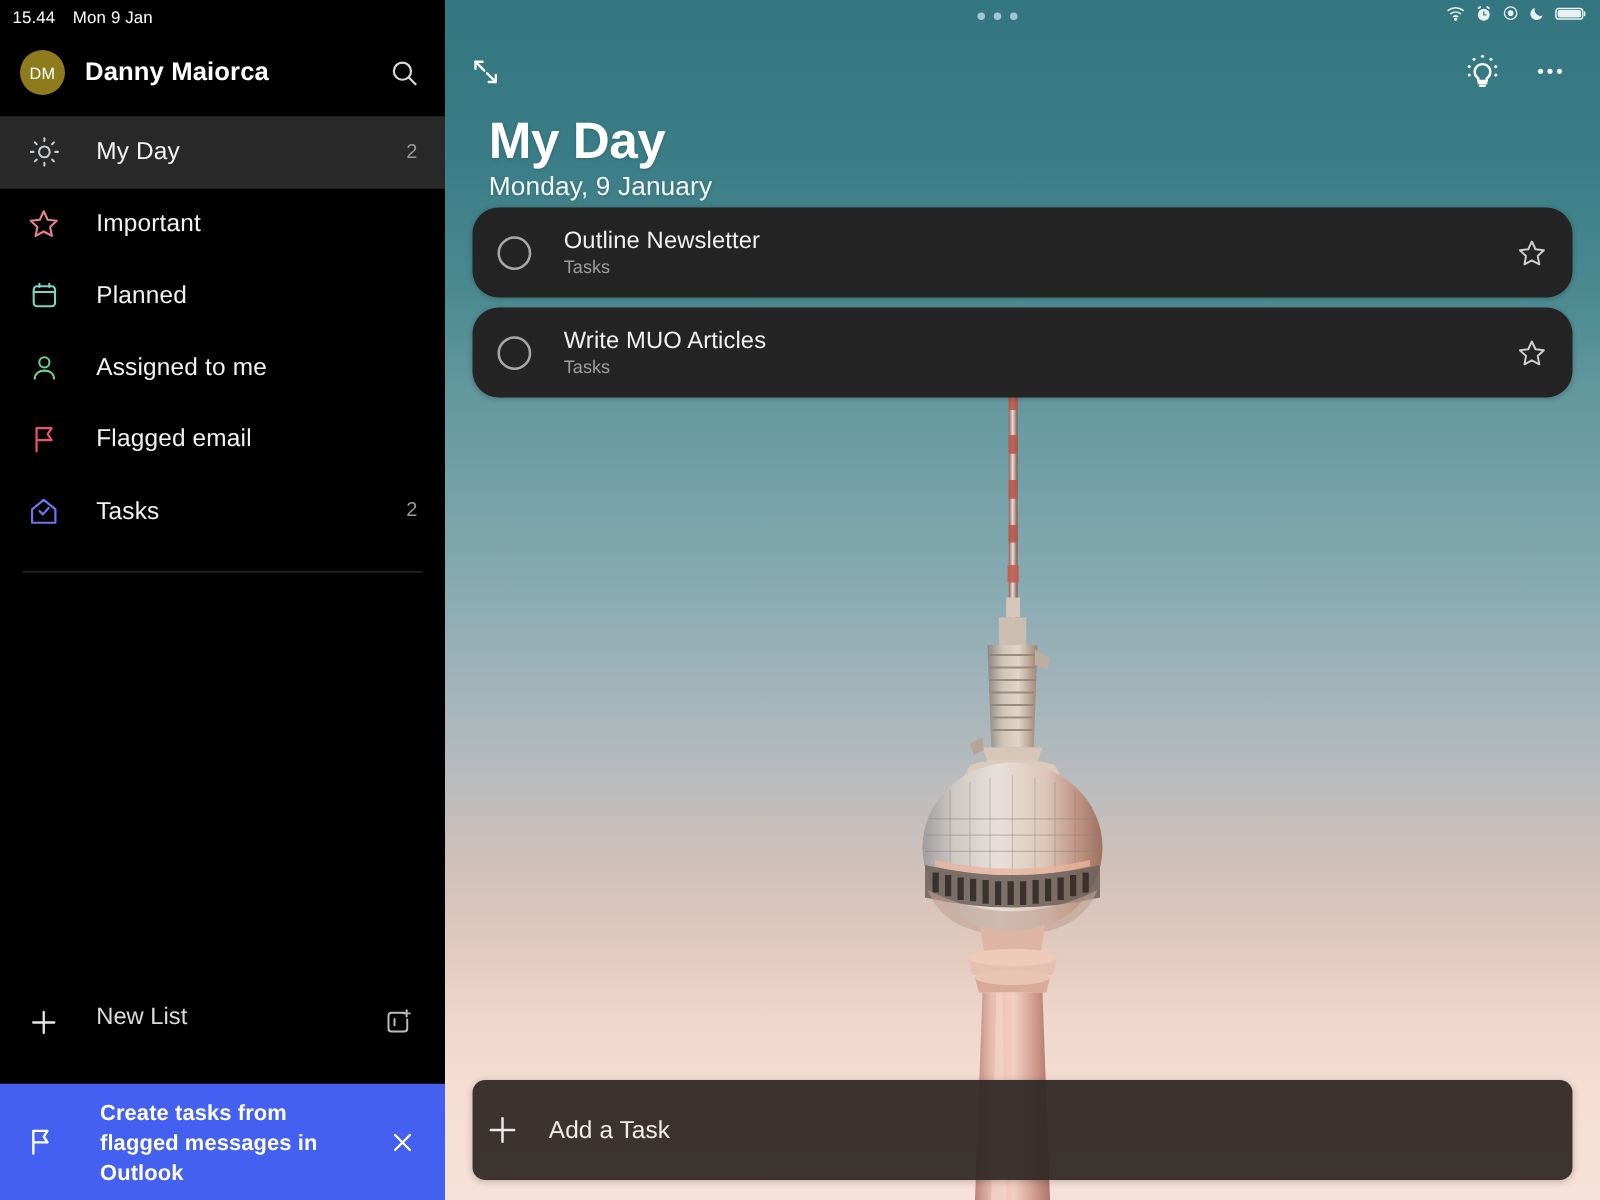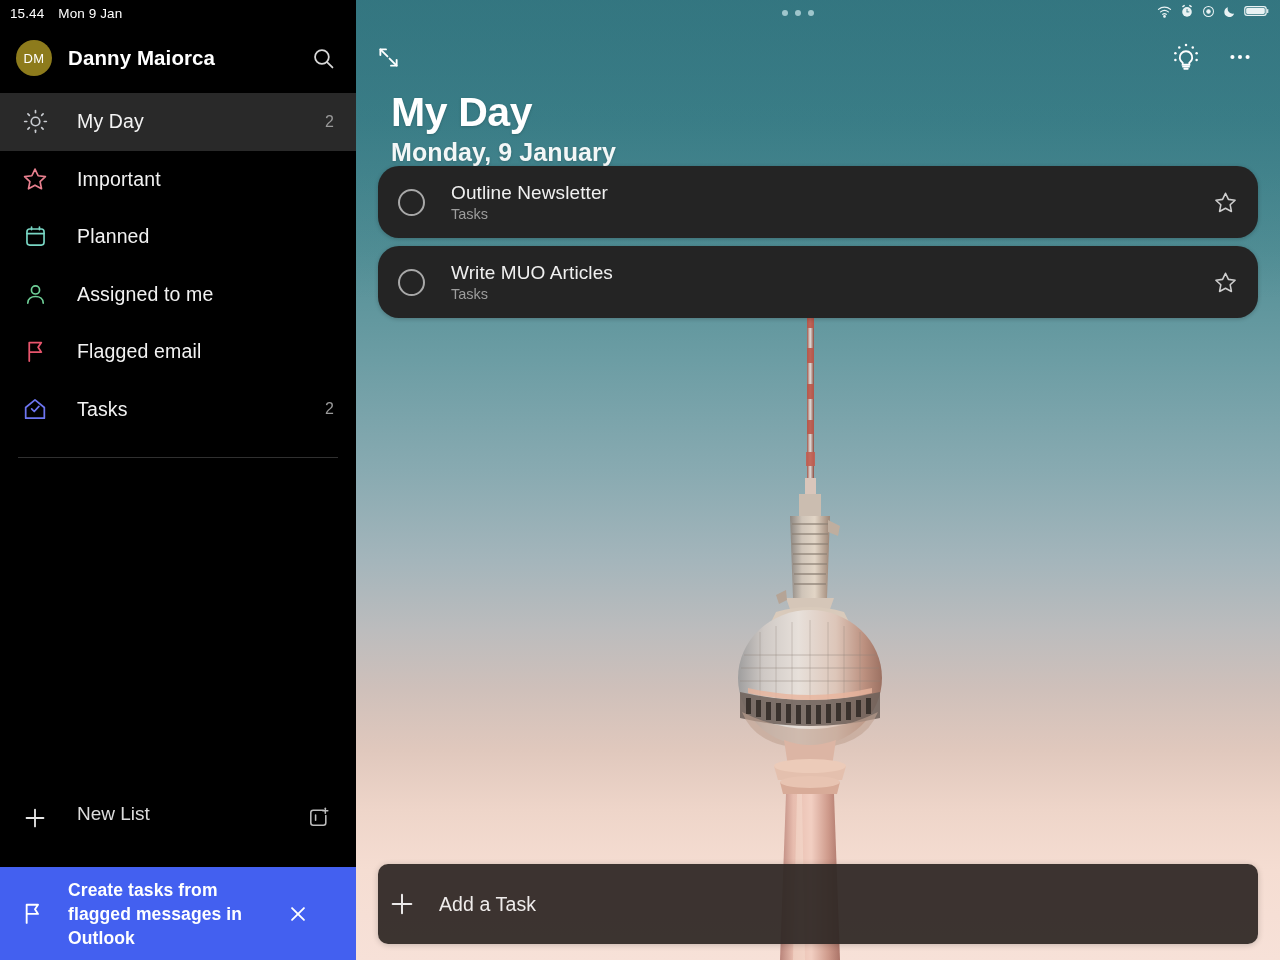--- a/index.html
+++ b/index.html
@@ -107,21 +107,21 @@
     width: 30px; height: 30px;
     display: flex; align-items: center; justify-content: center;
     color: #bdbdbd;
   }
 
   .banner {
     background: #4360f0;
     min-height: 93px;
     display: flex; align-items: center;
     padding: 0 16px 0 18px;
-    gap: 0;
+    gap: 12px;
   }
   .banner-icon {
     width: 28px; height: 28px; flex: 0 0 28px;
     display: flex; align-items: center; justify-content: center;
     color: #fff;
   }
   .banner-text {
     flex: 1; margin-left: 22px;
     color: #fff; font-size: 17.5px; font-weight: 700;
     line-height: 24px;
@@ -194,21 +194,21 @@
     margin: 0 0 0 35px;
     color: #fff;
     font-size: 41px; font-weight: 700;
     letter-spacing: -.4px;
     line-height: 48px;
     text-shadow: 0 1px 3px rgba(0,0,0,.18);
   }
   .subtitle {
     margin: 2px 0 0 35px;
     color: #f3f7f7;
-    font-size: 25px; font-weight: 700;
+    font-size: 21px; font-weight: 400;
     letter-spacing: .1px;
     text-shadow: 0 1px 3px rgba(0,0,0,.18);
   }
 
   .tasklist {
     position: absolute; top: 166px; left: 22px; width: 880px;
     display: flex; flex-direction: column; gap: 8px;
     z-index: 5;
   }
   .task {

